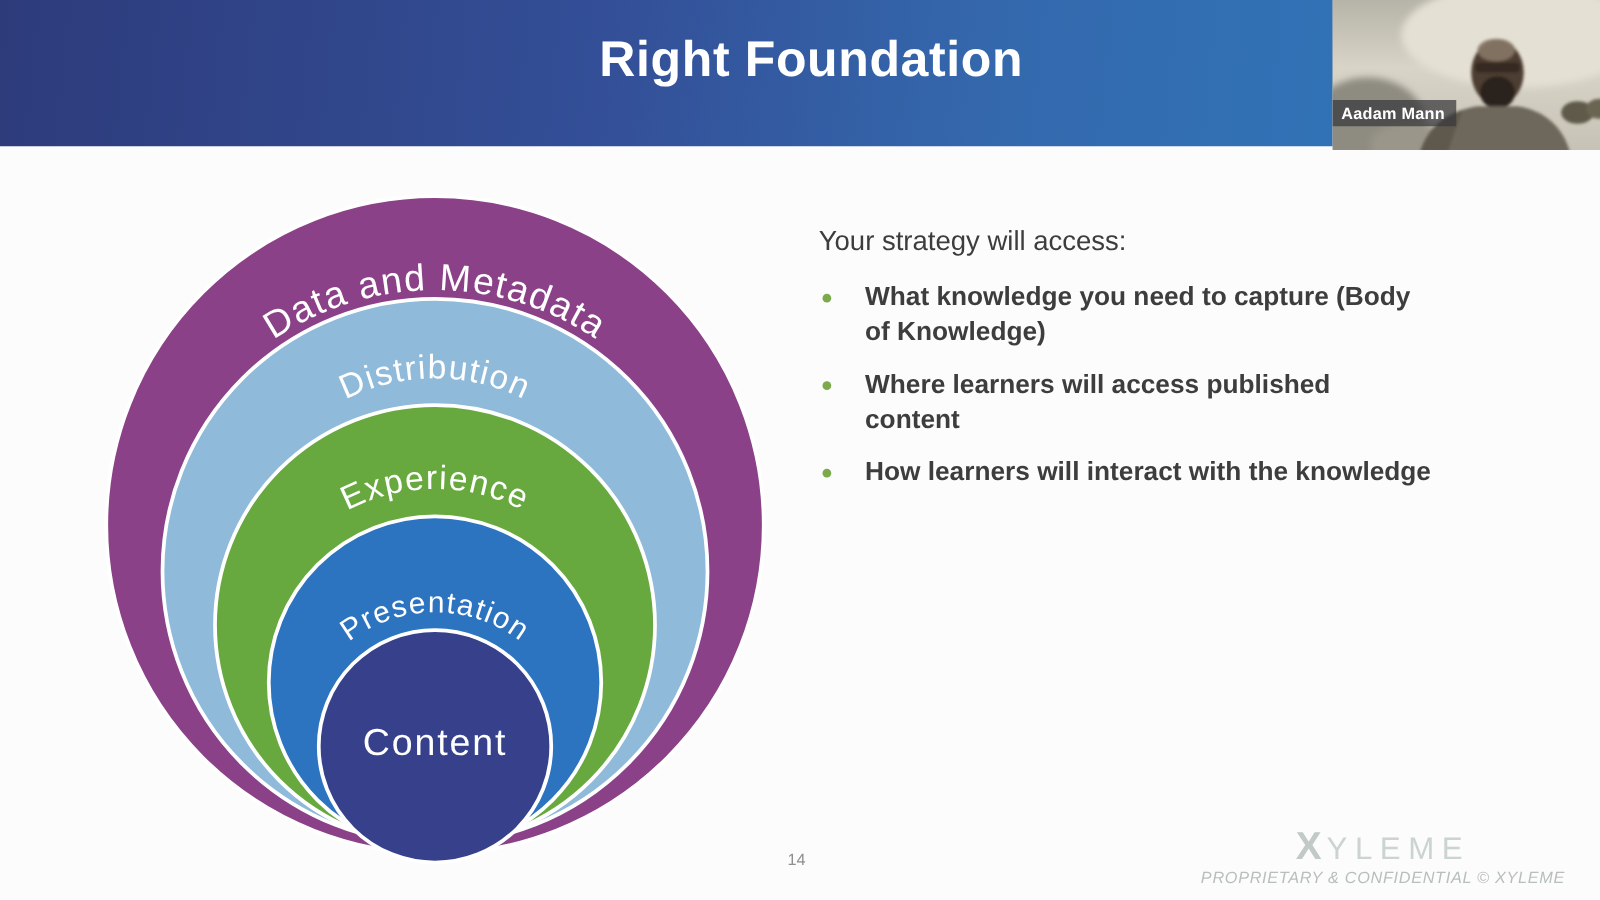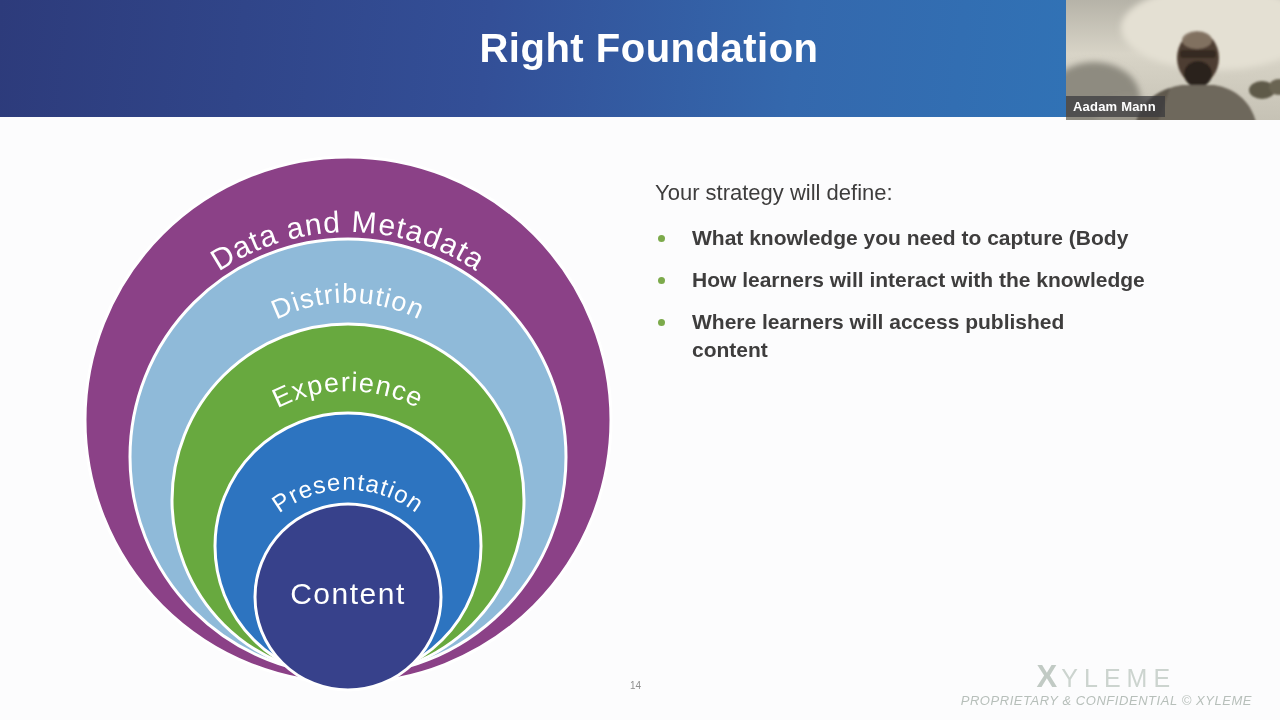--- a/index.html
+++ b/index.html
@@ -19,21 +19,21 @@
     color:#ffffff;font-size:40px;font-weight:700;letter-spacing:.5px;
   }
 
   
   .webcam{
     position:absolute;right:0;top:0;width:214px;height:120px;overflow:hidden;
     background:#c7c3b6;
   }
   .webcam svg{display:block;width:214px;height:120px;}
   .nametag{
-    position:absolute;left:0;bottom:3px;
+    position:absolute;left:0;bottom:19px;
     background:rgba(56,56,60,.72);color:#ffffff;
     font-size:13px;font-weight:700;line-height:17px;
     padding:2px 9px 2px 7px;letter-spacing:.2px;
   }
 
   
   .diagram{position:absolute;left:80px;top:148px;width:540px;height:556px;}
   .diagram svg{display:block;width:540px;height:556px;}
   .ring{stroke:#ffffff;stroke-width:3px;}
   .arc-label{fill:#ffffff;letter-spacing:1.1px;font-family:"Liberation Sans",sans-serif;}
@@ -48,21 +48,21 @@
   .strategy .heading{font-size:22px;line-height:26px;margin:0 0 18px 0;font-weight:400;}
   .strategy ul{list-style:none;margin:0;padding:0;}
   .strategy li{position:relative;padding-left:37px;font-size:21px;line-height:28px;margin:0 0 14px 0;font-weight:bold;}
   .strategy li .dot{
     position:absolute;left:3px;top:11px;width:7px;height:7px;border-radius:50%;
     background:#7caa4b;
   }
   .strategy li .line{display:block;}
 
   
-  .pagenum{position:absolute;left:630px;top:680px;font-size:10px;color:#8f8f8f;}
+  .pagenum{position:absolute;left:630px;top:680px;font-size:13px;color:#8f8f8f;}
   .logo{position:absolute;right:28px;top:664px;text-align:center;}
   .logo-word{
     color:#ccd4cf;font-size:25px;line-height:26px;font-weight:500;letter-spacing:6px;
     white-space:nowrap;
   }
   .logo-x{font-size:31px;font-weight:700;color:#c1cac4;letter-spacing:4px;}
   .logo-sub{
     margin-top:2px;color:#b7bfba;font-size:13px;letter-spacing:.55px;white-space:nowrap;font-style:italic;
   }
 </style>
@@ -133,34 +133,35 @@
         <textPath href="#arc2" startOffset="50%" text-anchor="middle">Experience</textPath>
       </text>
       <text id="lbl-ring3" class="arc-label">
         <textPath href="#arc3" startOffset="50%" text-anchor="middle">Presentation</textPath>
       </text>
       <text id="lbl-ring4" class="arc-label" x="268" y="456" text-anchor="middle">Content</text>
     </svg>
   </div>
 
   <div class="strategy">
-    <p class="heading">Your strategy will define:</p>
+    <p class="heading">Your strategy will access:</p>
     <ul>
       <li>
         <span class="dot"></span>
         <span class="line">What knowledge you need to capture (Body</span>
-      </li>
-      <li>
-        <span class="dot"></span>
-        <span class="line">How learners will interact with the knowledge</span>
+        <span class="line">of Knowledge)</span>
       </li>
       <li>
         <span class="dot"></span>
         <span class="line">Where learners will access published</span>
         <span class="line">content</span>
+      </li>
+      <li>
+        <span class="dot"></span>
+        <span class="line">How learners will interact with the knowledge</span>
       </li>
     </ul>
   </div>
 
   <div class="pagenum">14</div>
   <div class="logo">
     <div class="logo-word"><span class="logo-x">X</span><span>YLEME</span></div>
     <div class="logo-sub">PROPRIETARY &amp; CONFIDENTIAL © XYLEME</div>
   </div>
 

